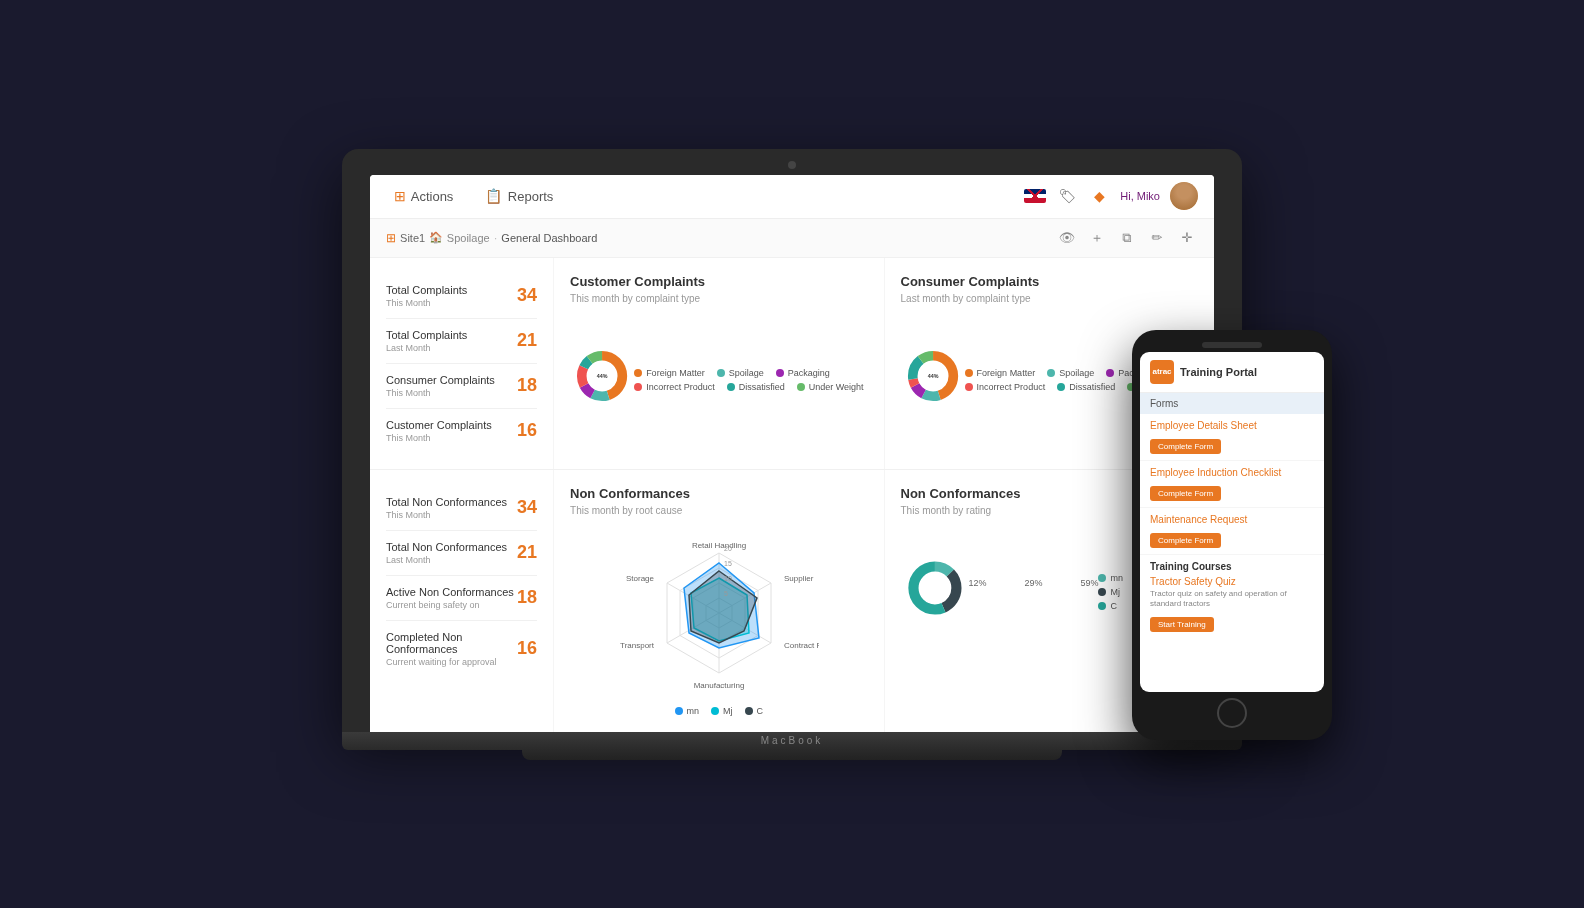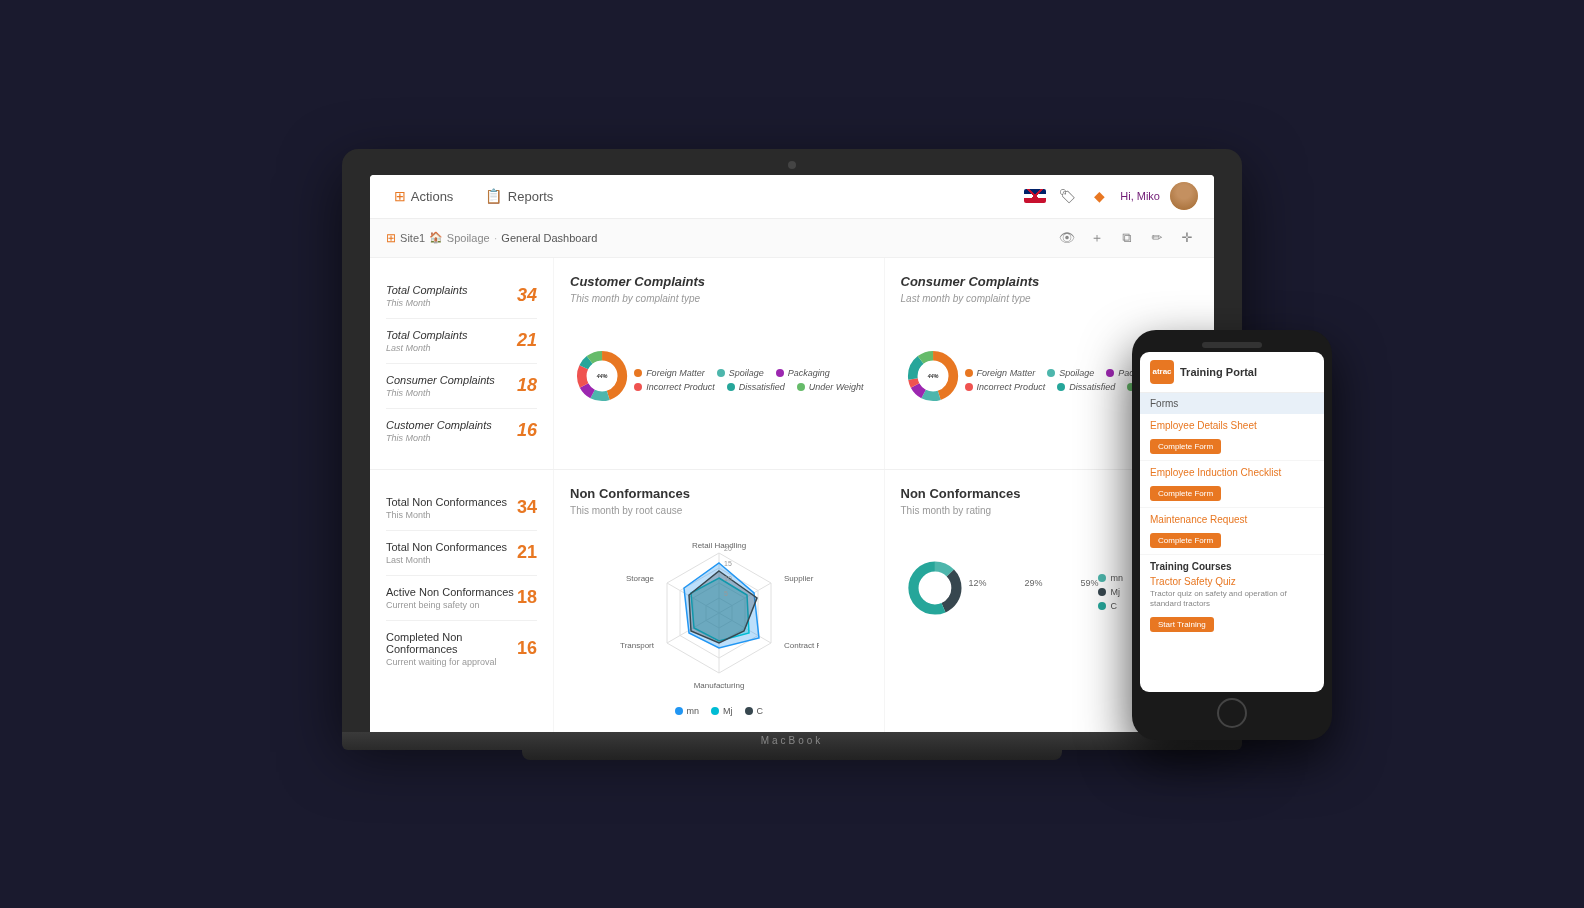--- a/index.html
+++ b/index.html
@@ -213,21 +213,20 @@
       font-size: 13px;
     }
 
     
     .dashboard-grid {
       display: grid;
       grid-template-columns: 1fr 1.8fr 1.8fr;
       gap: 0;
       background: #f5f5f5;
       gap: 1px;
-      font-style: italic;
     }
 
     .dashboard-panel {
       background: #fff;
       padding: 16px;
     }
 
     .panel-title {
       font-size: 13px;
       font-weight: 600;

